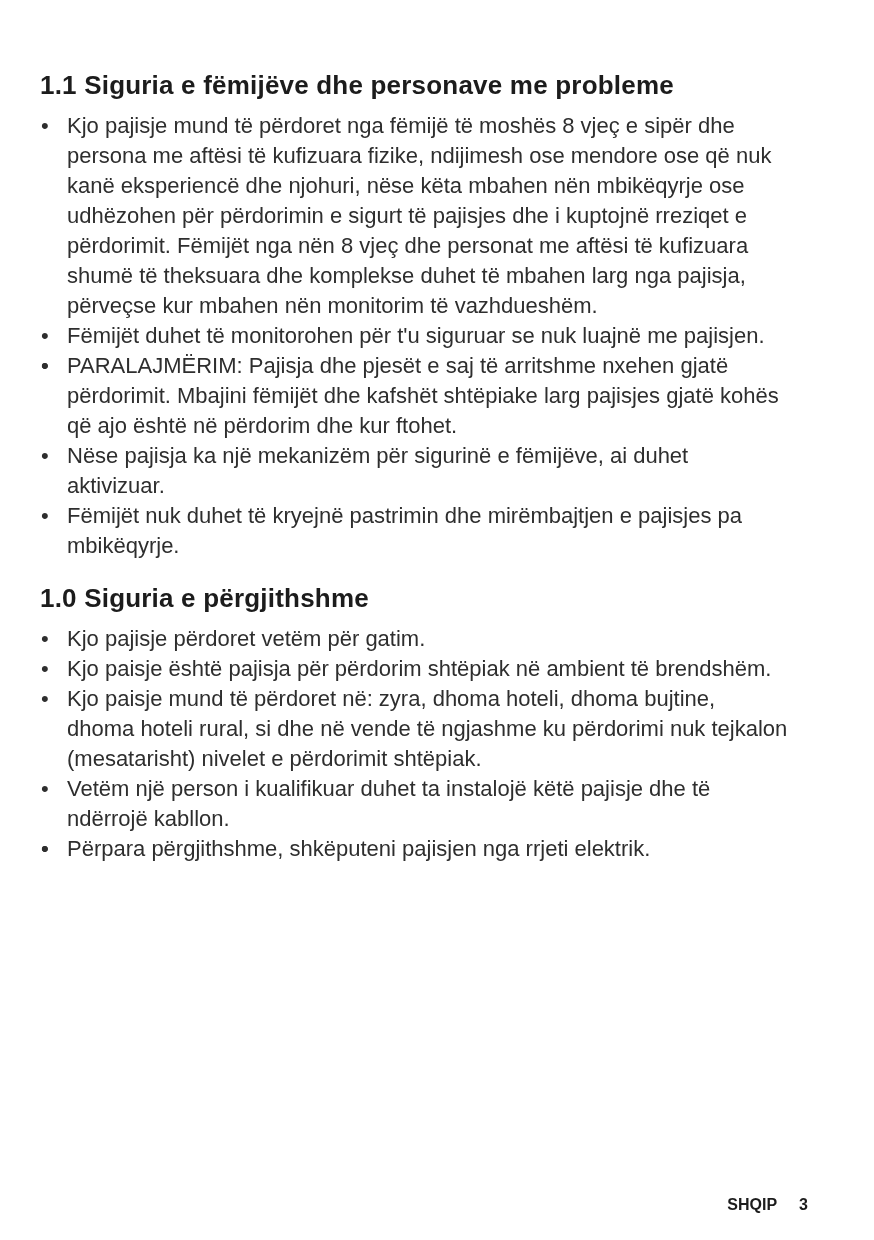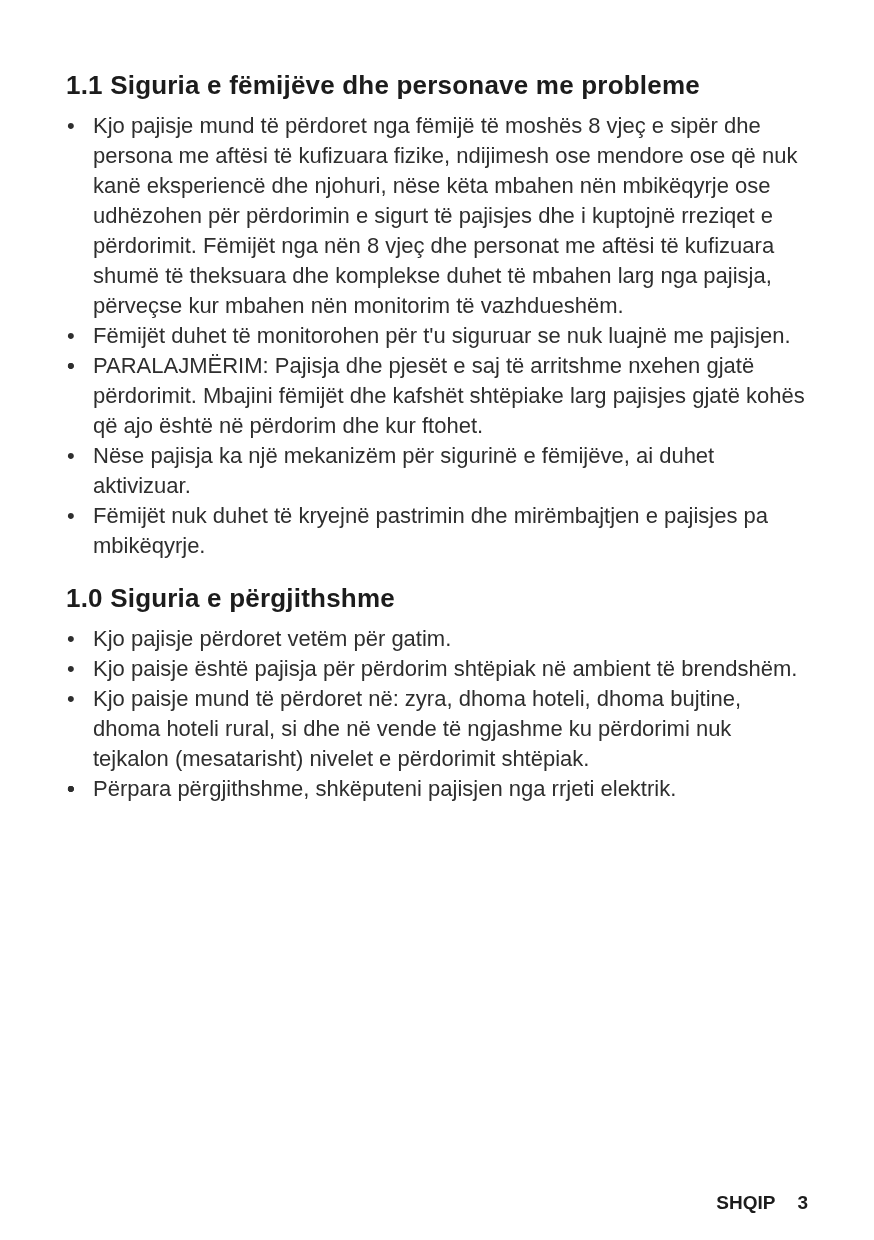--- a/index.html
+++ b/index.html
@@ -10,21 +10,21 @@
     background: #ffffff;
     font-family: "Liberation Sans", "DejaVu Sans", sans-serif;
     color: #2b2b2b;
     position: relative;
     overflow: hidden;
   }
   .page {
     position: relative;
     width: 874px;
     height: 1240px;
-    padding: 70px 64px 0 66px;
+    padding: 70px 64px 0 40px;
     border-radius: 29px;
   }
   .section { margin: 0 0 22px 0; }
   .section-heading {
     font-size: 26px;
     font-weight: bold;
     color: #1c1c1c;
     margin: 0 0 10px 0;
     line-height: 1.2;
     letter-spacing: 0.2px;
@@ -45,21 +45,21 @@
   }
   ul.bullet-list li .marker {
     position: absolute;
     left: 1px;
     top: 0;
   }
   .footer {
     position: absolute;
     right: 66px;
     bottom: 26px;
-    font-size: 19px;
+    font-size: 16px;
     font-weight: bold;
     color: #1c1c1c;
   }
   .footer .lang { margin-right: 22px; }
 </style>
 </head>
 <body>
 
 <div class="page">
 
@@ -102,20 +102,21 @@
       <li>
         <span class="marker">•</span>
         <span>Kjo paisje është pajisja për përdorim shtëpiak në ambient të brendshëm.</span>
       </li>
       <li>
         <span class="marker">•</span>
         <span>Kjo paisje mund të përdoret në: zyra, dhoma hoteli, dhoma bujtine, dhoma hoteli rural, si dhe në vende të ngjashme ku përdorimi nuk tejkalon (mesatarisht) nivelet e përdorimit shtëpiak.</span>
       </li>
       <li>
         <span class="marker">•</span>
+        <span>Vetëm një person i kualifikuar duhet ta instalojë këtë pajisje dhe të ndërrojë kabllon.</span>
       </li>
       <li>
         <span class="marker">•</span>
       </li>
       <li>
         <span class="marker">•</span>
         <span>Përpara përgjithshme, shkëputeni pajisjen nga rrjeti elektrik.</span>
       </li>
     </ul>
   </div>

